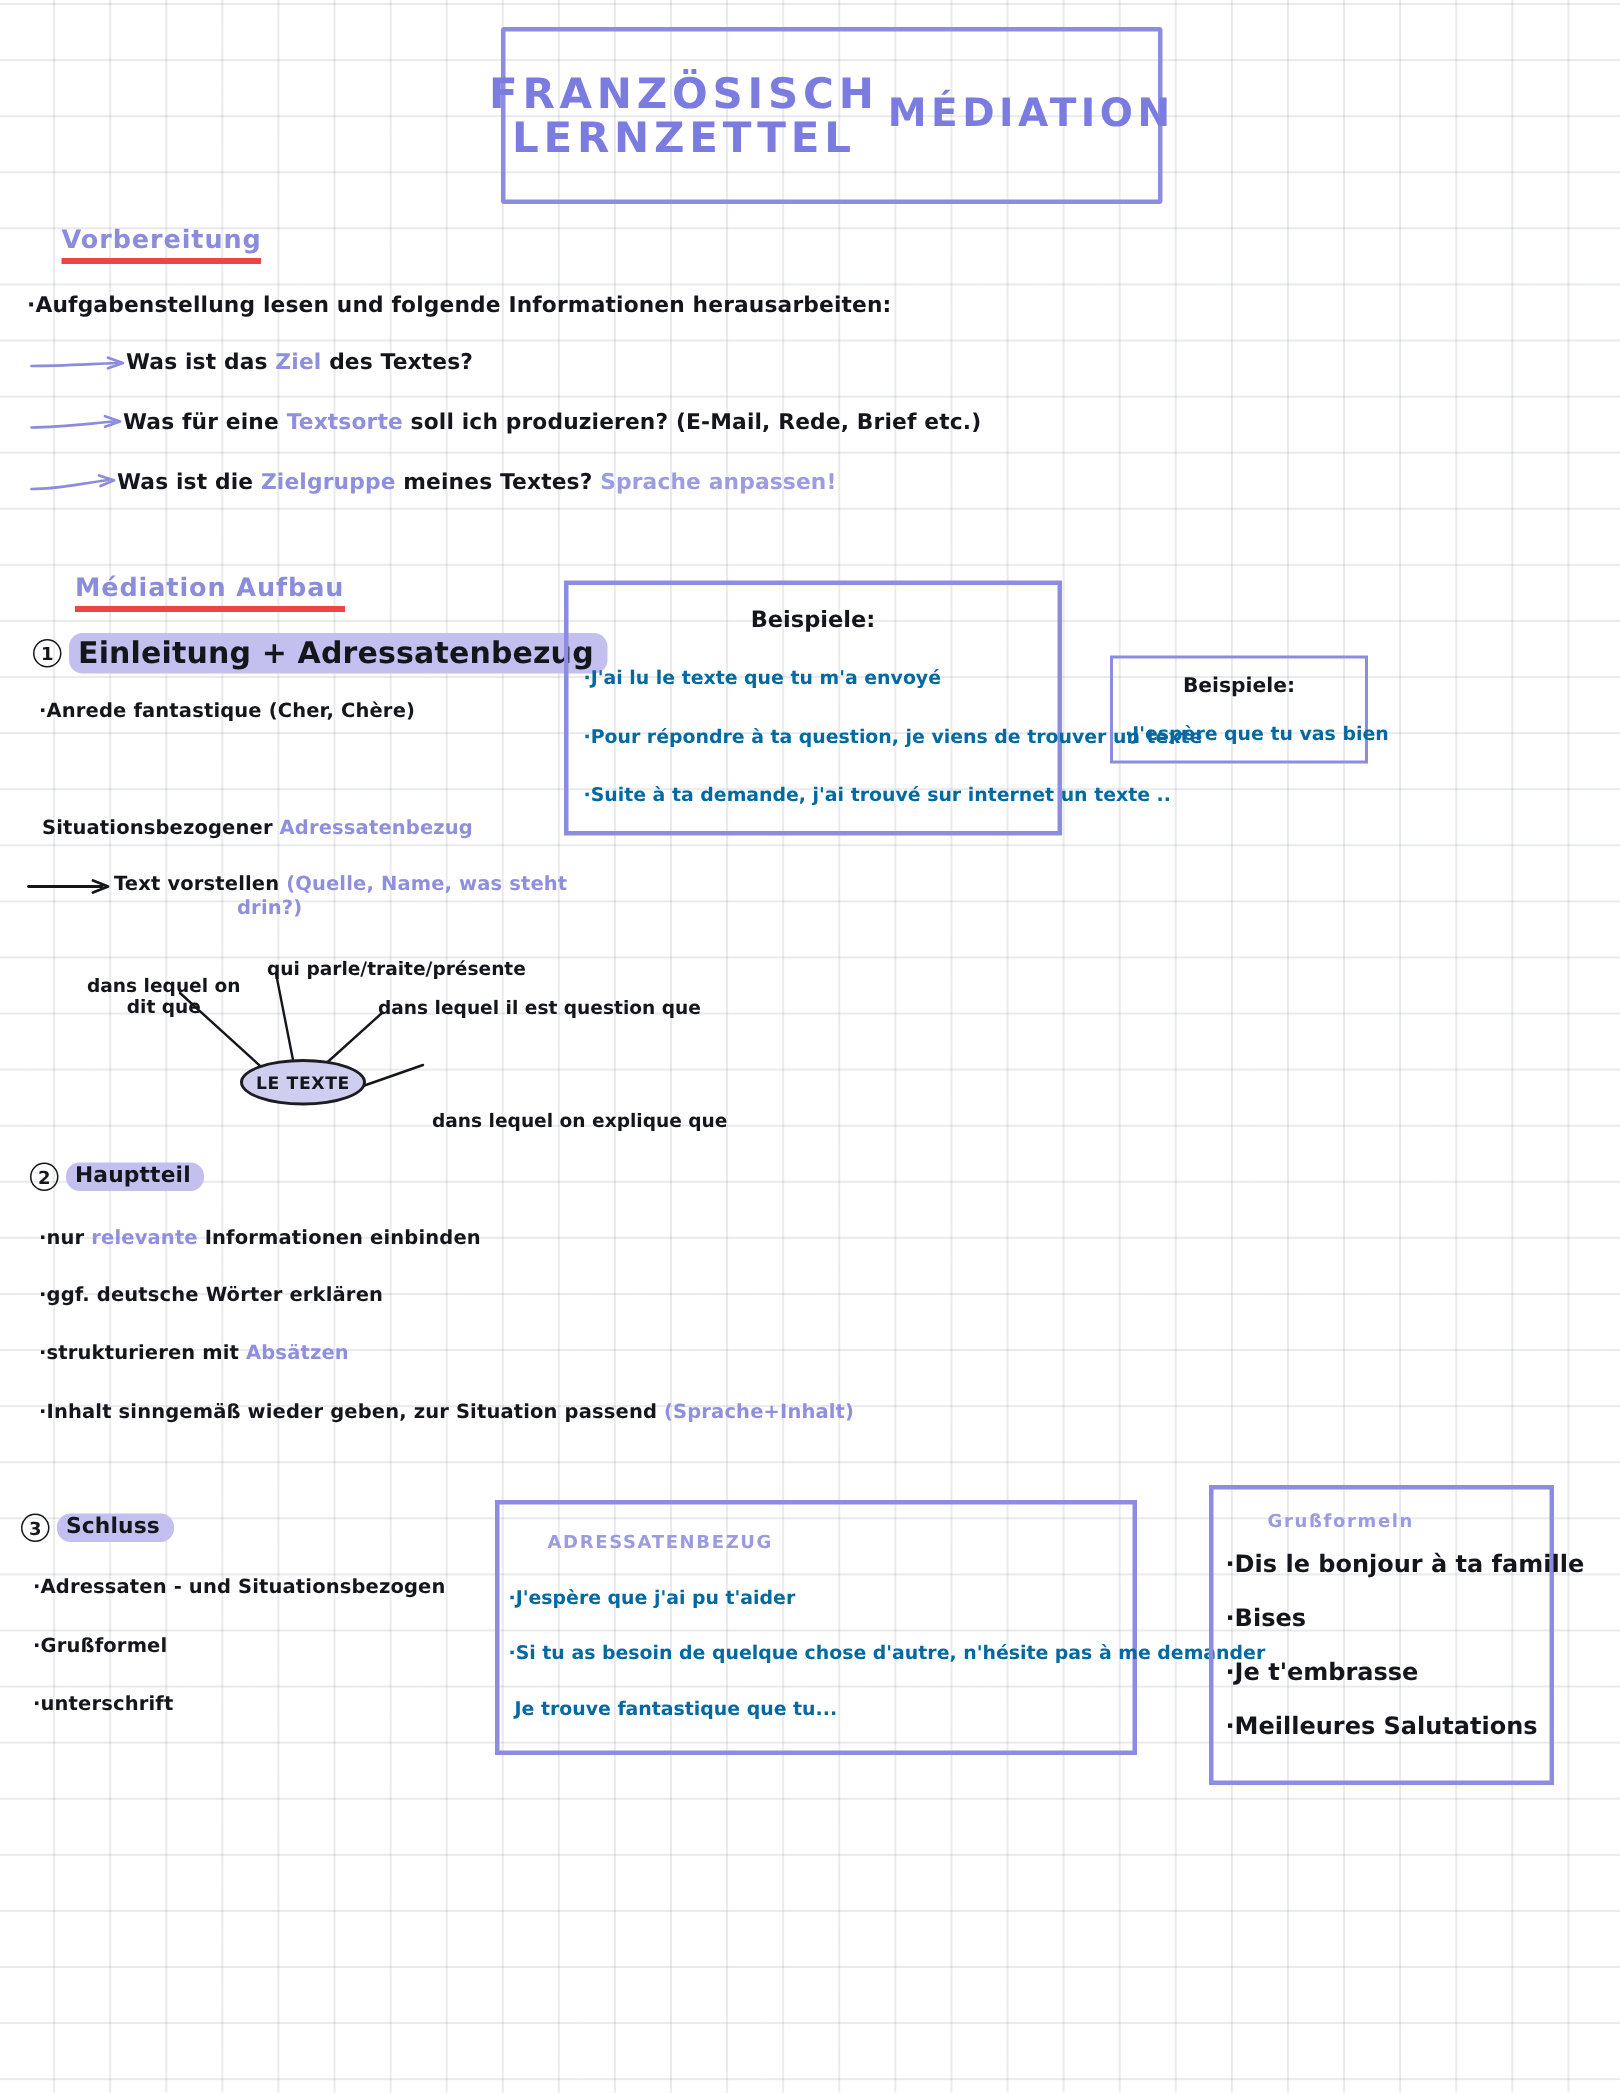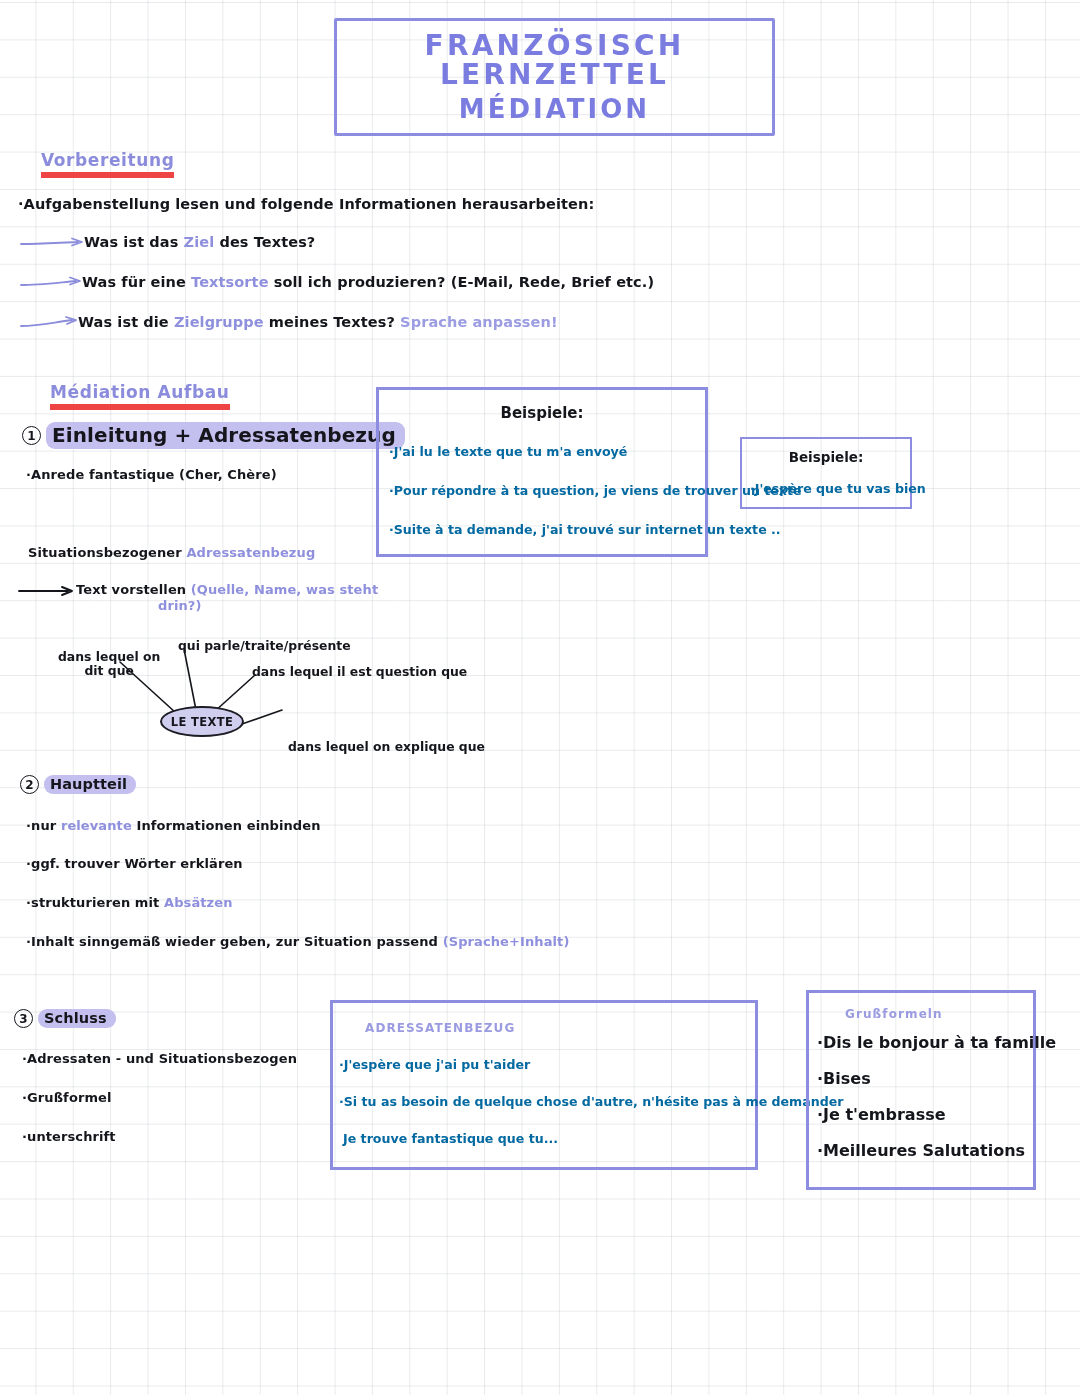--- a/index.html
+++ b/index.html
@@ -33,42 +33,42 @@
     white-space:nowrap;
   }
   .acc{color:#8f90dd;font-weight:700;}
   .acc-soft{color:#9b9ce2;font-weight:700;}
 
   
   #title-box{
     left:334px;top:18px;width:441px;height:118px;
     border:3px solid #8c8ce0;border-radius:2px;
     box-sizing:border-box;
-    display:flex;flex-direction:column;
+    display:flex;flex-direction:row;
     align-items:center;justify-content:center;
     gap:6px;
   }
   .title-line{
     color:#7b7ce0;
     font-family:"DejaVu Sans", sans-serif;
     font-weight:700;
     font-size:28px;
     letter-spacing:3.2px;
     line-height:1.05;
     text-align:center;
   }
   .title-line.sub{font-size:26px;letter-spacing:3px;}
 
   
   .sec-head{
     color:#8b8cdb;
     font-weight:700;
     font-size:17px;
     letter-spacing:.6px;
-    border-bottom:6px solid #ef4444;
+    border-bottom:4px solid #ef4444;
     padding-bottom:2px;
     white-space:nowrap;
   }
 
   
   .numc{
     display:inline-flex;align-items:center;justify-content:center;
     width:19px;height:19px;border:1.6px solid #14161c;border-radius:50%;
     font-size:12px;font-weight:700;line-height:1;
     margin-right:5px;vertical-align:middle;
@@ -233,21 +233,21 @@
 
   <div class="abs step-row" style="left:20px;top:775px;">
     <span class="numc">2</span>
     <span class="hl hw" style="font-size:14.5px;">Hauptteil</span>
   </div>
 
   <div class="abs hw bul sm" style="left:26px;top:818px;">
     <span>·nur </span><span class="acc">relevante</span><span> Informationen einbinden</span>
   </div>
 
-  <div class="abs hw bul sm" style="left:26px;top:856px;">·ggf. trouver Wörter erklären</div>
+  <div class="abs hw bul sm" style="left:26px;top:856px;">·ggf. deutsche Wörter erklären</div>
 
   <div class="abs hw bul sm" style="left:26px;top:895px;">
     <span>·strukturieren mit </span><span class="acc">Absätzen</span>
   </div>
 
   <div class="abs hw bul sm" style="left:26px;top:934px;">
     <span>·Inhalt sinngemäß wieder geben, zur Situation passend </span><span class="acc">(Sprache+Inhalt)</span>
   </div>
 
   <div class="abs step-row" style="left:14px;top:1009px;">

